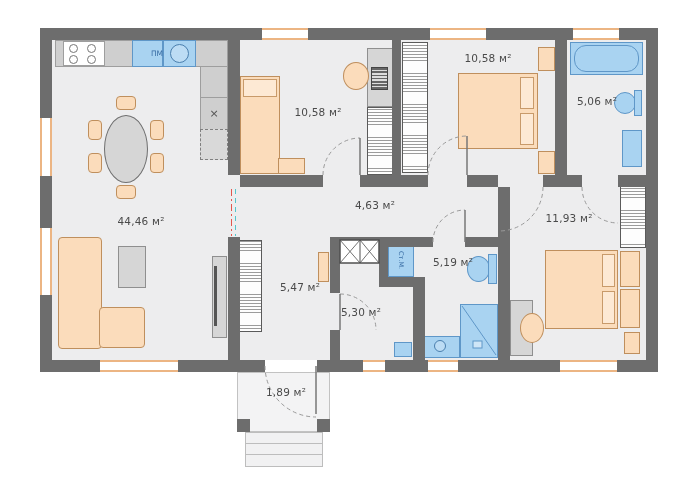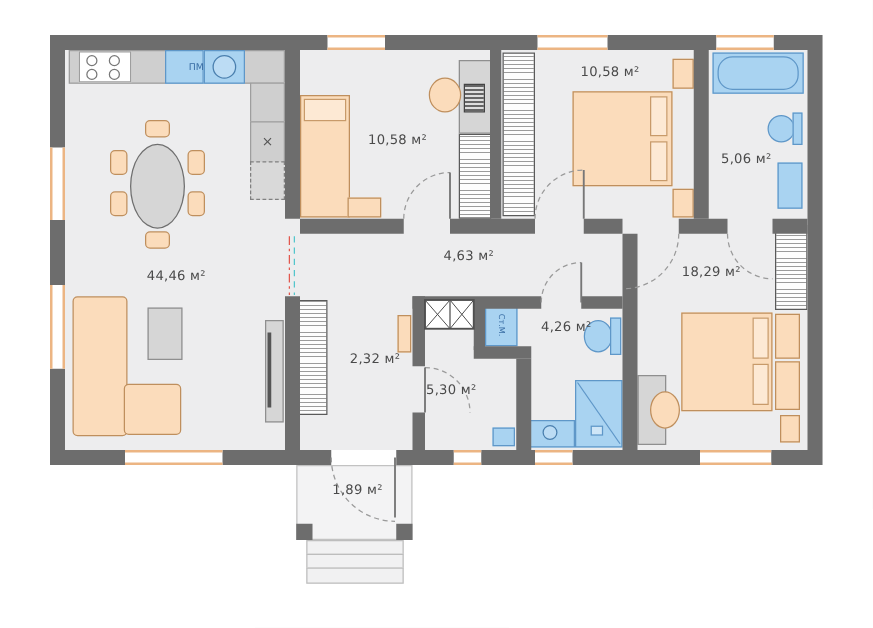--- a/index.html
+++ b/index.html
@@ -156,26 +156,26 @@
   <div class="peach-lt" style="left:602px;top:291px;width:13px;height:33px"></div>
   <div class="peach" style="left:620px;top:251px;width:20px;height:36px"></div>
   <div class="peach" style="left:620px;top:289px;width:20px;height:39px"></div>
   <div class="peach" style="left:624px;top:332px;width:16px;height:22px"></div>
   <div class="grayf" style="left:510px;top:300px;width:23px;height:56px"></div>
   <div class="peach oval" style="left:520px;top:313px;width:24px;height:30px;z-index:4"></div>
 
   <div class="room-label" style="left:141px;top:221px">44,46 м²</div>
   <div class="room-label" style="left:318px;top:112px">10,58 м²</div>
   <div class="room-label" style="left:488px;top:58px">10,58 м²</div>
-  <div class="room-label" style="left:597px;top:127px">5,06 м²</div>
+  <div class="room-label" style="left:597px;top:101px">5,06 м²</div>
   <div class="room-label" style="left:375px;top:205px">4,63 м²</div>
-  <div class="room-label" style="left:569px;top:218px">18,29 м²</div>
-  <div class="room-label" style="left:300px;top:287px">2,32 м²</div>
+  <div class="room-label" style="left:569px;top:218px">11,93 м²</div>
+  <div class="room-label" style="left:300px;top:287px">5,47 м²</div>
   <div class="room-label" style="left:361px;top:312px">5,30 м²</div>
-  <div class="room-label" style="left:453px;top:262px">4,26 м²</div>
+  <div class="room-label" style="left:453px;top:262px">5,19 м²</div>
   <div class="room-label" style="left:286px;top:392px">1,89 м²</div>
 
   <svg class="overlay" width="698" height="502" viewBox="0 0 698 502">
     <g fill="none" stroke="#9a9a9a" stroke-width="1" stroke-dasharray="4 3">
       <path d="M323,175 A37,37 0 0 1 360,138"></path>
       <path d="M428,175 A39,39 0 0 1 467,136"></path>
       <path d="M543,187 A44,44 0 0 1 499,231"></path>
       <path d="M582,187 A36,36 0 0 0 618,223"></path>
       <path d="M433,242 A32,32 0 0 1 465,210"></path>
       <path d="M340,294 A36,36 0 0 1 376,330"></path>

